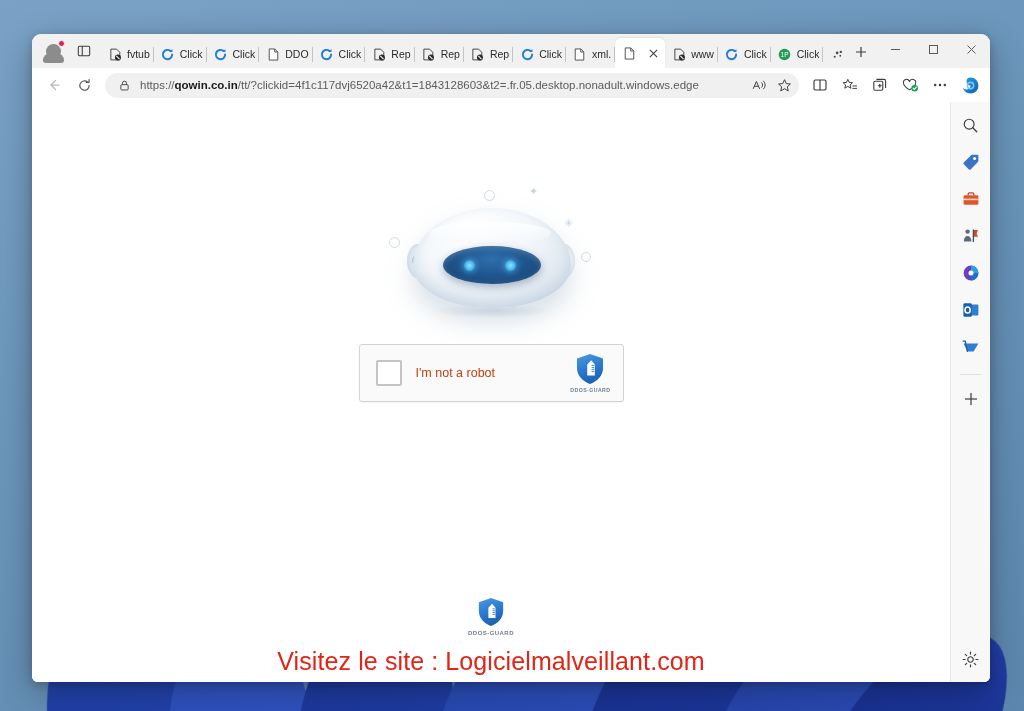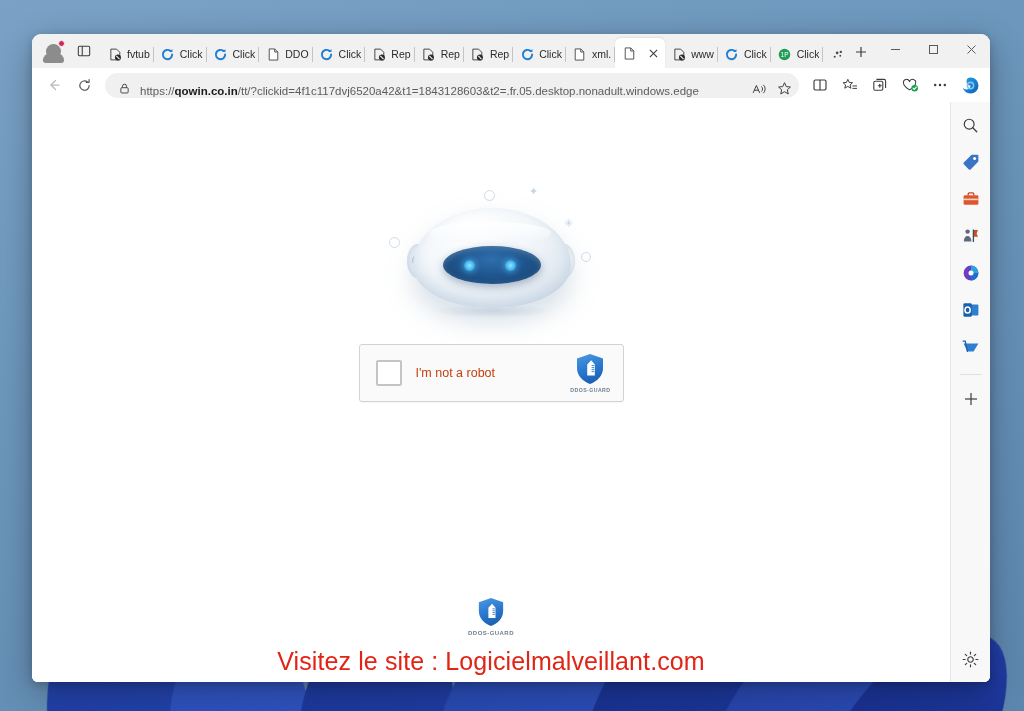--- a/index.html
+++ b/index.html
@@ -184,21 +184,21 @@
     color: #585858;
     flex: none;
   }
   .navbtn.dim { color: #b9b9b9; }
   .omnibox {
     flex: 1 1 auto;
     height: 25px;
     background: #f0f0f0;
     border-radius: 13px;
     display: flex;
-    align-items: flex-end;
+    align-items: center;
     padding: 0 6px 0 10px;
     margin: 0 5px;
     min-width: 0;
     gap: 7px;
   }
   .url {
     font-size: 11.5px;
     color: #2d2d2d;
     white-space: nowrap;
     overflow: hidden;

